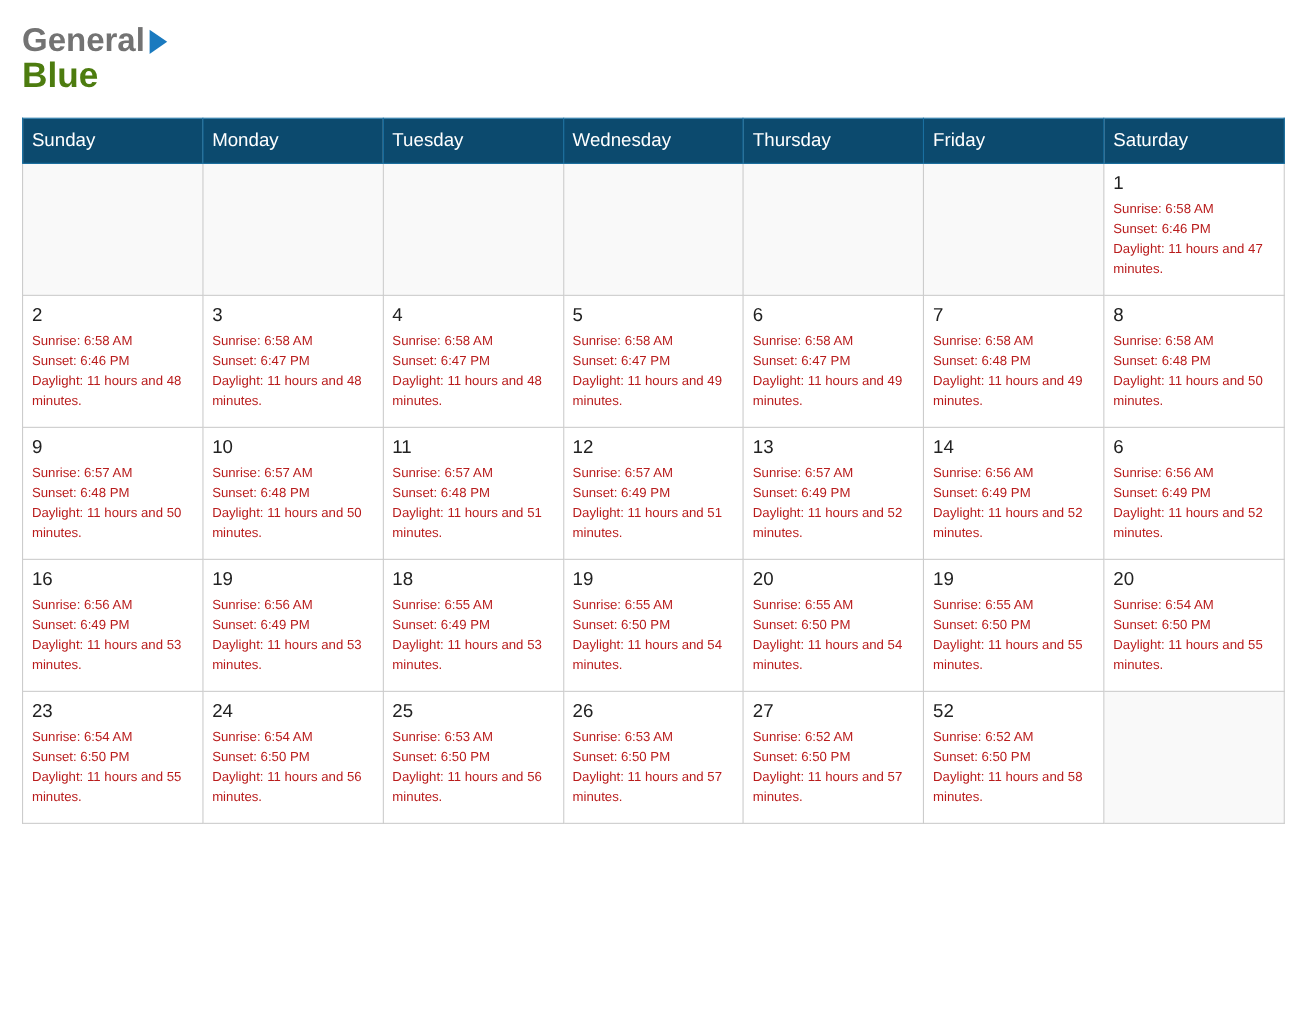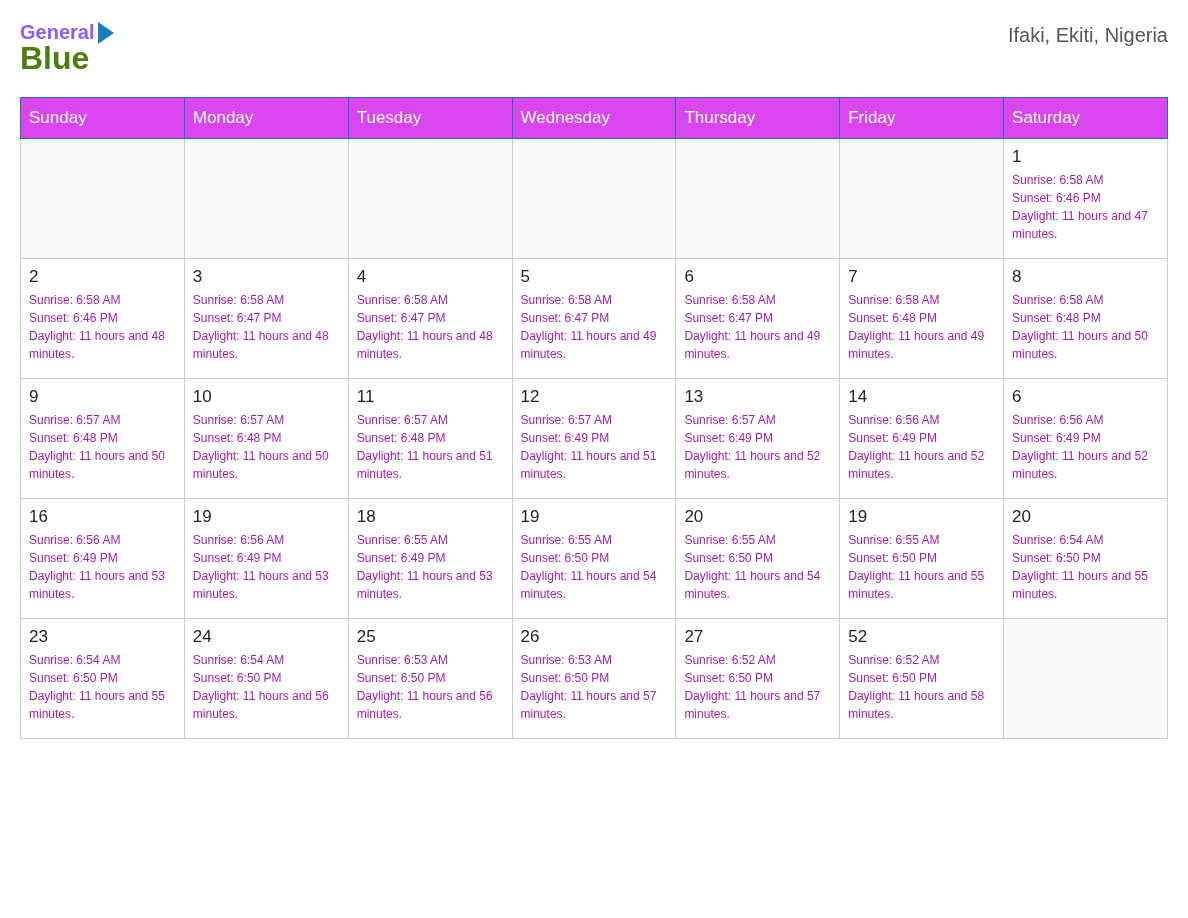--- a/index.html
+++ b/index.html
@@ -34,21 +34,21 @@
       font-size: 20px;
       color: #555;
       margin-top: 4px;
     }
     .calendar-table {
       width: 100%;
       border-collapse: collapse;
       border: 1px solid #ccc;
     }
     .calendar-table th {
-      background-color: #d946ef;
+      background-color: #0c4a6e;
       color: #fff;
       font-size: 17px;
       font-weight: normal;
       padding: 10px 8px;
       text-align: left;
       border: 1px solid #1a6fa0;
     }
     .calendar-table td {
       vertical-align: top;
       padding: 8px;
@@ -61,40 +61,39 @@
       border-top: 3px solid #1a6fa0;
     }
     .day-number {
       font-size: 17px;
       color: #222;
       font-weight: normal;
       margin-bottom: 4px;
     }
     .day-info {
       font-size: 12px;
-      color: #a21caf;
+      color: #b91c1c;
       line-height: 1.5;
     }
     .empty-cell {
       background: #f9f9f9;
     }
   </style>
 </head>
 <body>
 
 <div class="header">
   <div class="logo">
     <div style="display:flex;align-items:center;">
-      <span style="font-size:20px;font-weight:bold;color:#8b5cf6;font-family:Arial,sans-serif;">General</span>
+      <span style="font-size:30px;font-weight:bold;color:#737373;font-family:Arial,sans-serif;">General</span>
       <span style="display:inline-block;width:0;height:0;border-top:11px solid transparent;border-bottom:11px solid transparent;border-left:16px solid #1a7abf;margin-left:4px;margin-top:2px;"></span>
     </div>
     <span style="font-size:32px;font-weight:bold;color:#4d7c0f;font-family:Arial,sans-serif;margin-top:-4px;">Blue</span>
   </div>
   <div class="title-block">
-    <div class="calendar-subtitle">Ifaki, Ekiti, Nigeria</div>
   </div>
 </div>
 
 <table class="calendar-table">
   <thead>
     <tr>
     <th>Sunday</th>
         <th>Monday</th>
         <th>Tuesday</th>
         <th>Wednesday</th>

